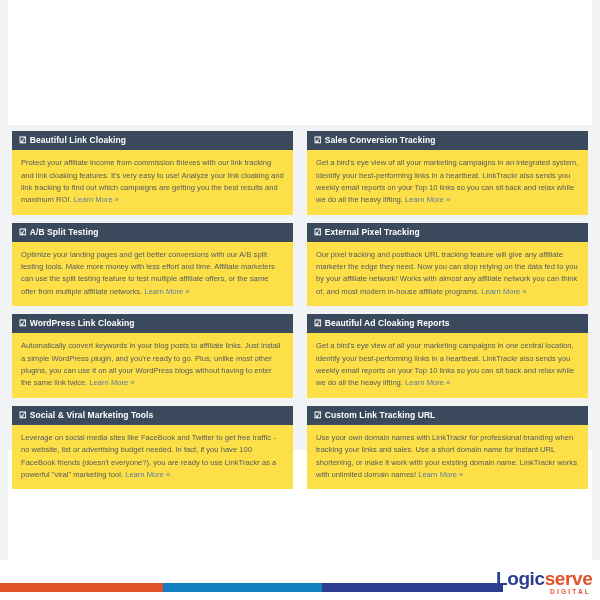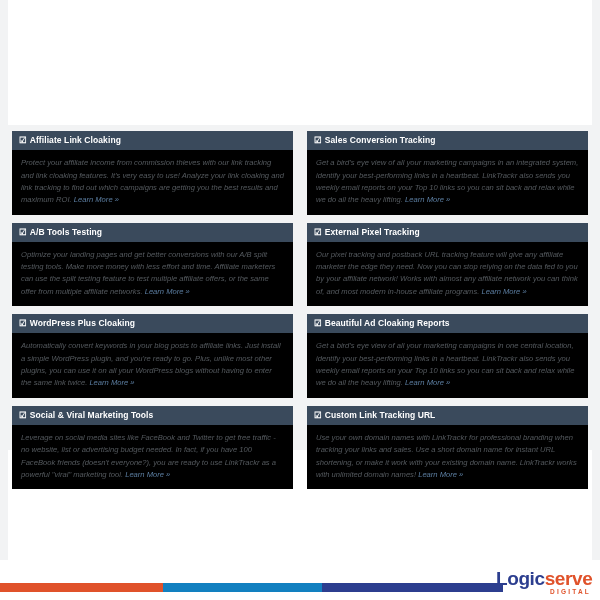--- a/index.html
+++ b/index.html
@@ -86,26 +86,25 @@
 
   .check-icon {
     display: inline-block;
     font-size: 8.5px;
     line-height: 1;
     color: #ffffff;
     flex: 0 0 auto;
   }
 
   .card-body {
-    background: #000000;
+    background: #fde047;
     color: #555a5f;
     font-size: 7.6px;
     line-height: 1.62;
     padding: 7px 9px 8px 9px;
-    font-style: italic;
   }
 
   .learn-more {
     color: #5b7da0;
     text-decoration: none;
     white-space: nowrap;
   }
 
   
   .footer {
@@ -168,43 +167,43 @@
   <div class="content-region">
 
     <div class="features-band">
       <div class="columns">
 
         <div class="column">
 
           <div class="card">
             <div class="card-header">
               <span class="check-icon">☑</span>
-              <span>Affiliate Link Cloaking</span>
+              <span>Beautiful Link Cloaking</span>
             </div>
             <div class="card-body">
               <span>Protect your affiliate income from commission thieves with our link tracking and link cloaking features. It's very easy to use! Analyze your link cloaking and link tracking to find out which campaigns are getting you the best results and maximum ROI.</span>
               <a class="learn-more" href="#">Learn More »</a>
             </div>
           </div>
 
           <div class="card">
             <div class="card-header">
               <span class="check-icon">☑</span>
-              <span>A/B Tools Testing</span>
+              <span>A/B Split Testing</span>
             </div>
             <div class="card-body">
               <span>Optimize your landing pages and get better conversions with our A/B split testing tools. Make more money with less effort and time. Affiliate marketers can use the split testing feature to test multiple affiliate offers, or the same offer from multiple affiliate networks.</span>
               <a class="learn-more" href="#">Learn More »</a>
             </div>
           </div>
 
           <div class="card">
             <div class="card-header">
               <span class="check-icon">☑</span>
-              <span>WordPress Plus Cloaking</span>
+              <span>WordPress Link Cloaking</span>
             </div>
             <div class="card-body">
               <span>Automatically convert keywords in your blog posts to affiliate links. Just install a simple WordPress plugin, and you're ready to go. Plus, unlike most other plugins, you can use it on all your WordPress blogs without having to enter the same link twice.</span>
               <a class="learn-more" href="#">Learn More »</a>
             </div>
           </div>
 
           <div class="card">
             <div class="card-header">
               <span class="check-icon">☑</span>

